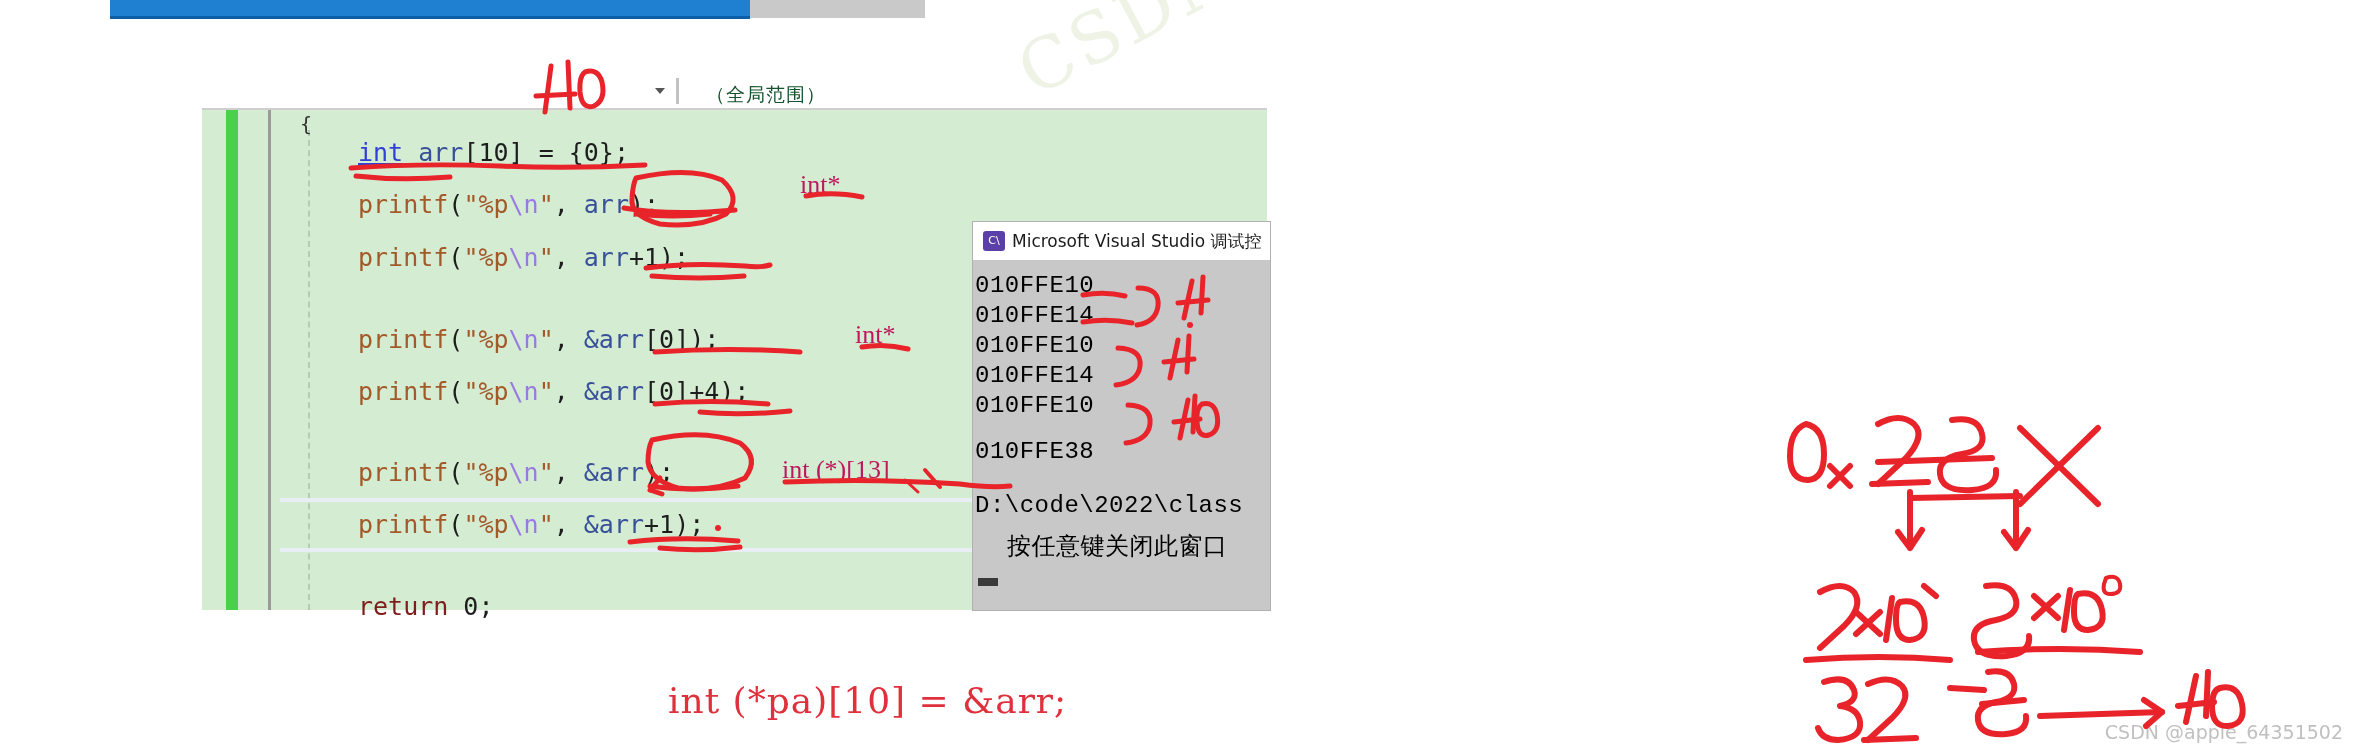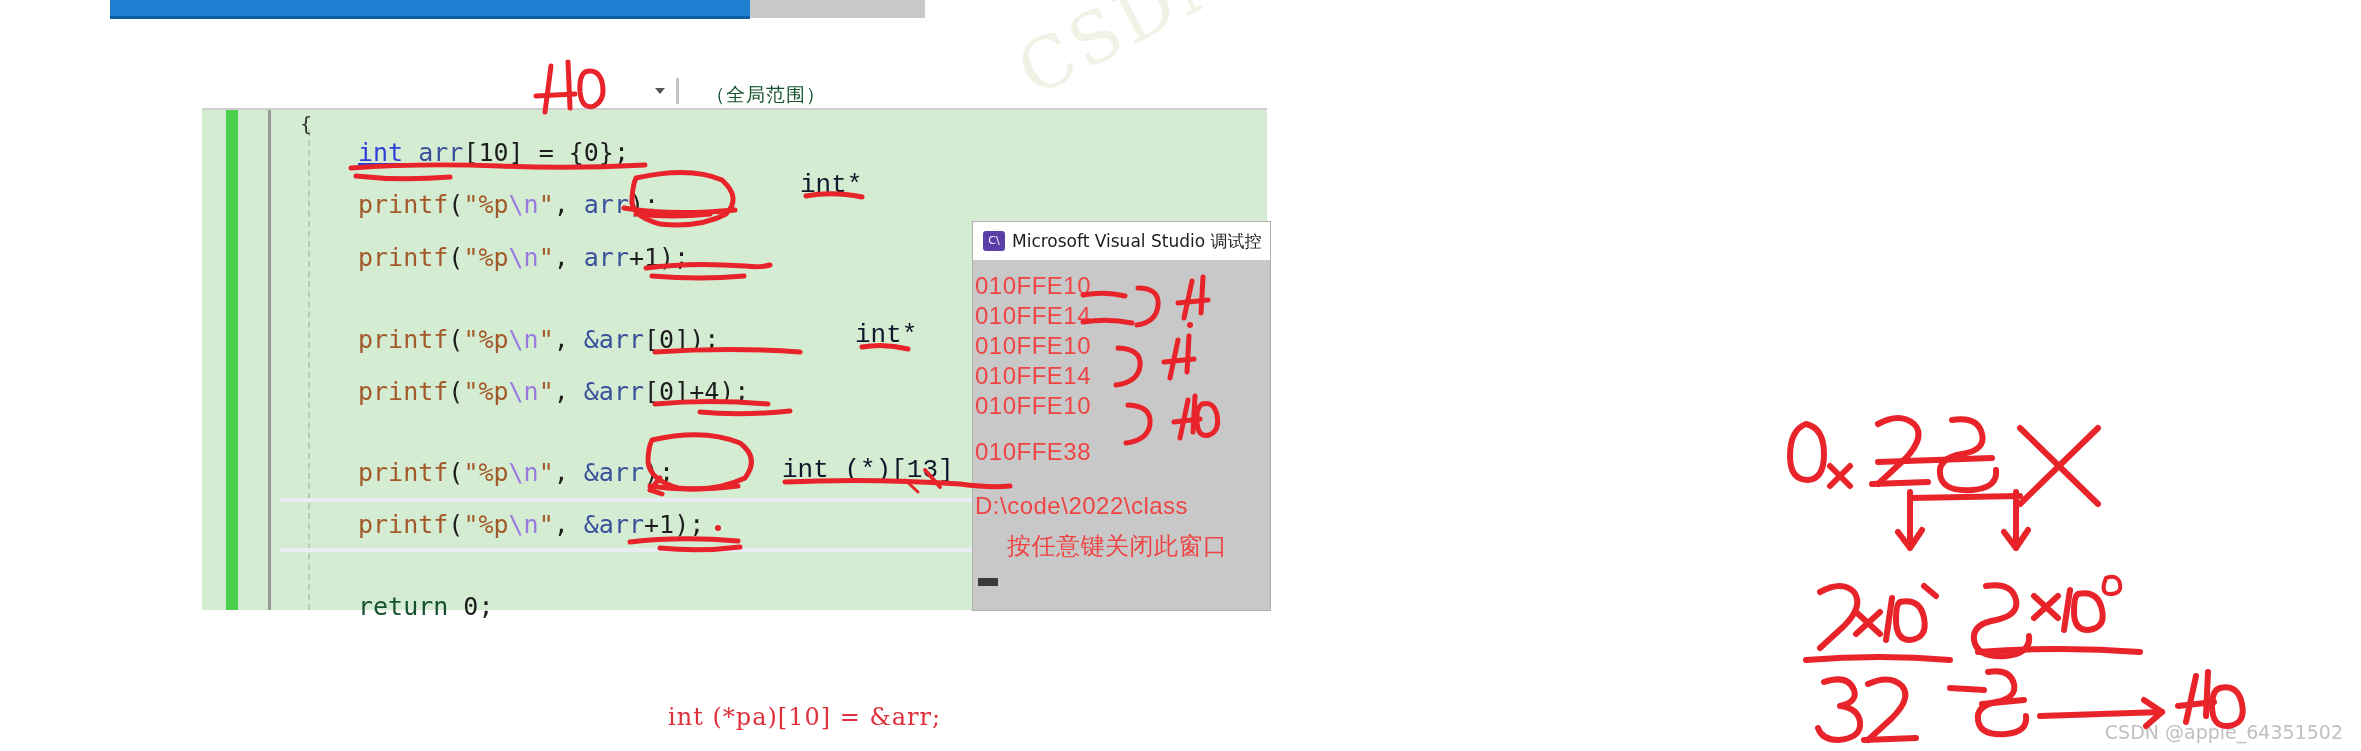--- a/index.html
+++ b/index.html
@@ -25,48 +25,48 @@
   #gutter-strip{position:absolute;left:226px;top:110px;width:12px;height:500px;background:#4bd04b;}
   #gutter-line{position:absolute;left:268px;top:110px;width:3px;height:500px;background:#9a9a9a;}
   #indent-guide{position:absolute;left:308px;top:130px;width:0;height:480px;
       border-left:2px dashed #b6cbb4;}
   #brace-top{position:absolute;left:300px;top:112px;font-size:20px;color:#333;
       font-family:"DejaVu Sans Mono",monospace;}
 
   .codeline{position:absolute;left:358px;white-space:pre;font-size:25px;
       font-family:"DejaVu Sans Mono",monospace;color:#2d2d2d;letter-spacing:0px;text-align:right;}
   .kw-u{color:#2f3fd8;text-decoration:underline;text-decoration-color:#2f3fd8;}
-  .ret{color:#14532d;}
+  .ret{color:#7f1d1d;}
   .str{color:#a35a2a;}
   .esc{color:#9a7ae0;}
   .ident{color:#38509a;}
   .plain{color:#1d1d1d;}
 
   
   .line-hl{position:absolute;left:280px;width:700px;height:4px;background:#e9eef5;}
 
   
-  .redanno{position:absolute;color:#0f172a;font-family:Liberation Mono, monospace;
+  .redanno{position:absolute;color:#be185d;font-family:Liberation Serif, serif;
       white-space:nowrap;}
 
   
   #console{position:absolute;left:973px;top:222px;width:297px;height:388px;background:#c8c8c8;
       box-shadow:0 0 0 1px #b0b0b0;}
   #console-title{position:absolute;left:973px;top:222px;width:297px;height:38px;background:#ffffff;}
   #console-icon{position:absolute;left:983px;top:231px;width:22px;height:20px;background:#5b3fa8;
       border-radius:3px;color:#fff;font-size:11px;line-height:20px;text-align:center;
       font-family:"DejaVu Sans",sans-serif;}
   #console-title-text{position:absolute;left:1012px;top:230px;font-size:17px;color:#1b1b1b;
       font-family:"DejaVu Sans",sans-serif;white-space:nowrap;overflow:hidden;width:250px;}
-  .conline{position:absolute;left:975px;white-space:pre;font-size:24px;color:#ef4444;
-      font-family:Liberation Sans, sans-serif;letter-spacing:0.5px;}
+  .conline{position:absolute;left:975px;white-space:pre;font-size:24px;color:#000000;
+      font-family:Liberation Mono, monospace;letter-spacing:0.5px;}
   #console-cursor{position:absolute;left:978px;top:578px;width:20px;height:8px;background:#3a3a3a;}
 
   
-  #bottom-code{position:absolute;left:668px;top:703px;font-size:24px;color:#e0303c;
+  #bottom-code{position:absolute;left:668px;top:680px;font-size:36px;color:#e0303c;
       font-family:"DejaVu Serif",serif;white-space:pre;letter-spacing:1px;}
 
   
   #wm-center{position:absolute;left:1010px;top:-20px;font-size:70px;color:#eef3e6;
       transform:rotate(-28deg);font-family:"DejaVu Serif",serif;letter-spacing:4px;
       pointer-events:none;}
   #wm-corner{position:absolute;right:18px;bottom:8px;font-size:19px;color:#c0c0c0;
       font-family:"DejaVu Sans",sans-serif;}
 
   

